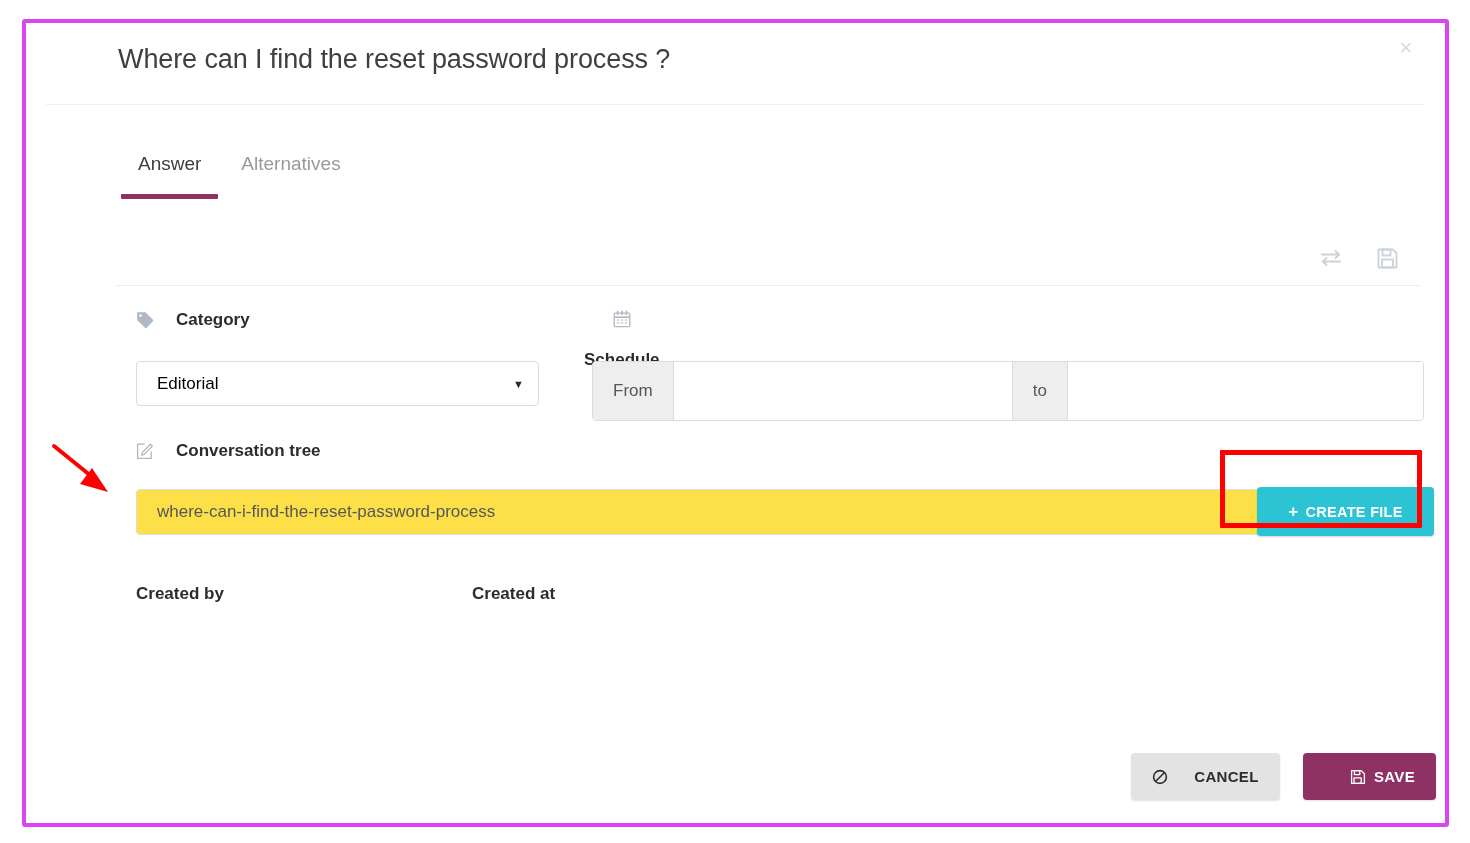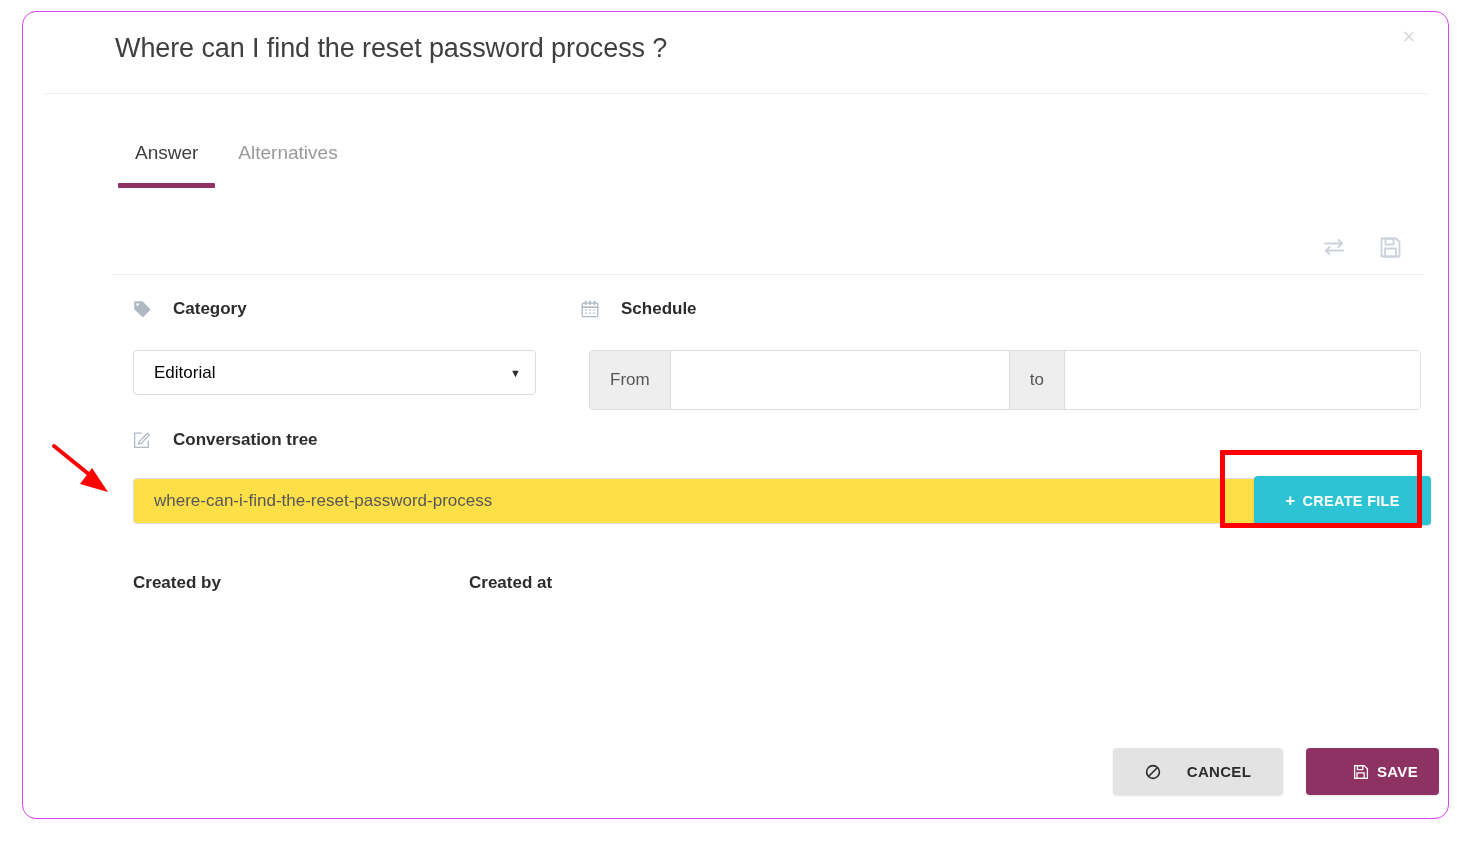--- a/index.html
+++ b/index.html
@@ -18,26 +18,26 @@
     position: relative;
     width: 1470px;
     height: 843px;
     background: #ffffff;
   }
 
   
   .modal {
     position: absolute;
     left: 22px;
-    top: 11px;
+    top: 19px;
     width: 1427px;
     height: 808px;
     background: #ffffff;
-    border: 1px solid #d946ef;
-    border-radius: 14px;
+    border: 4px solid #d946ef;
+    border-radius: 3px;
   }
 
   
   .modal-header {
     position: relative;
     height: 82px;
     border-bottom: 1px solid #f0f0f1;
     margin: 0 20px;
   }
   .modal-title {
@@ -141,21 +141,21 @@
     white-space: nowrap;
   }
   .field-label .lbl-icon {
     color: #b0b8c2;
     display: inline-flex;
     align-items: center;
   }
   .field-label .lbl-icon svg { display: block; }
 
   #label-category { left: 110px; top: 287px; }
-  #label-schedule { left: 558px; top: 287px; }
+  #label-schedule { left: 558px; top: 287px; flex-direction: column; }
   #label-convtree { left: 110px; top: 418px; }
 
   
   .select-wrap {
     position: absolute;
     left: 110px;
     top: 338px;
     width: 403px;
     height: 45px;
   }
@@ -300,21 +300,21 @@
     align-items: center;
     justify-content: center;
     gap: 8px;
     cursor: pointer;
     font-family: "Liberation Sans", sans-serif;
     box-shadow: 0 1px 2px rgba(0,0,0,0.12);
   }
   .btn-cancel {
     right: 165px;
     top: 20px;
-    width: 170px;
+    width: 149px;
     background: #e3e3e3;
     color: #2c2c2e;
     gap: 26px;
   }
   .btn-save {
     right: 9px;
     top: 20px;
     width: 133px;
     background: #8e3163;
     color: #ffffff;

